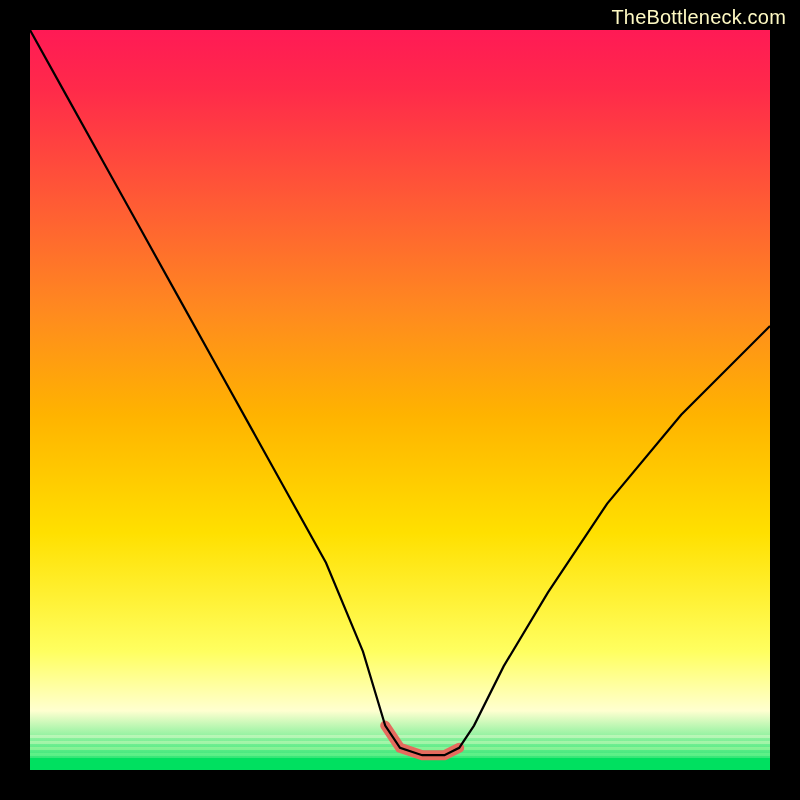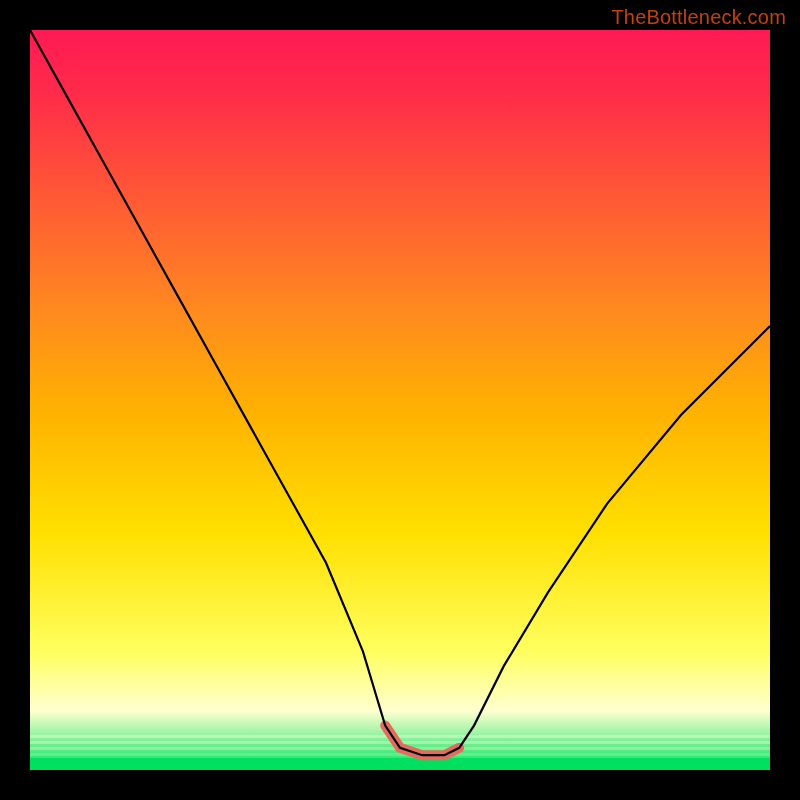--- a/index.html
+++ b/index.html
@@ -22,21 +22,21 @@
   .greenband{position:absolute;left:0;right:0;bottom:0;height:12px;background:#00e060}
   
   .stripe{position:absolute;left:0;right:0;height:3px;opacity:.35}
   .stripe.s1{bottom:14px;background:#8cff9c}
   .stripe.s2{bottom:20px;background:#d8ffb0}
   .stripe.s3{bottom:26px;background:#f7ffcf}
   .stripe.s4{bottom:32px;background:#ffffe0}
   .curve{position:absolute;inset:0;pointer-events:none}
   .accent{stroke:#e56b5e;stroke-width:10;stroke-linecap:round;fill:none}
   .line{stroke:#000;stroke-width:2.2;fill:none}
-  .watermark{position:absolute;top:6px;right:14px;color:#c2410c;font-size:20px;letter-spacing:.2px}
+  .watermark{position:absolute;top:6px;right:14px;color:#fef9c3;font-size:20px;letter-spacing:.2px}
 </style>
 </head>
 <body>
 
 <div class="frame">
   <div class="plot">
     <div class="grad"></div>
     <div class="stripe s4"></div>
     <div class="stripe s3"></div>
     <div class="stripe s2"></div>

